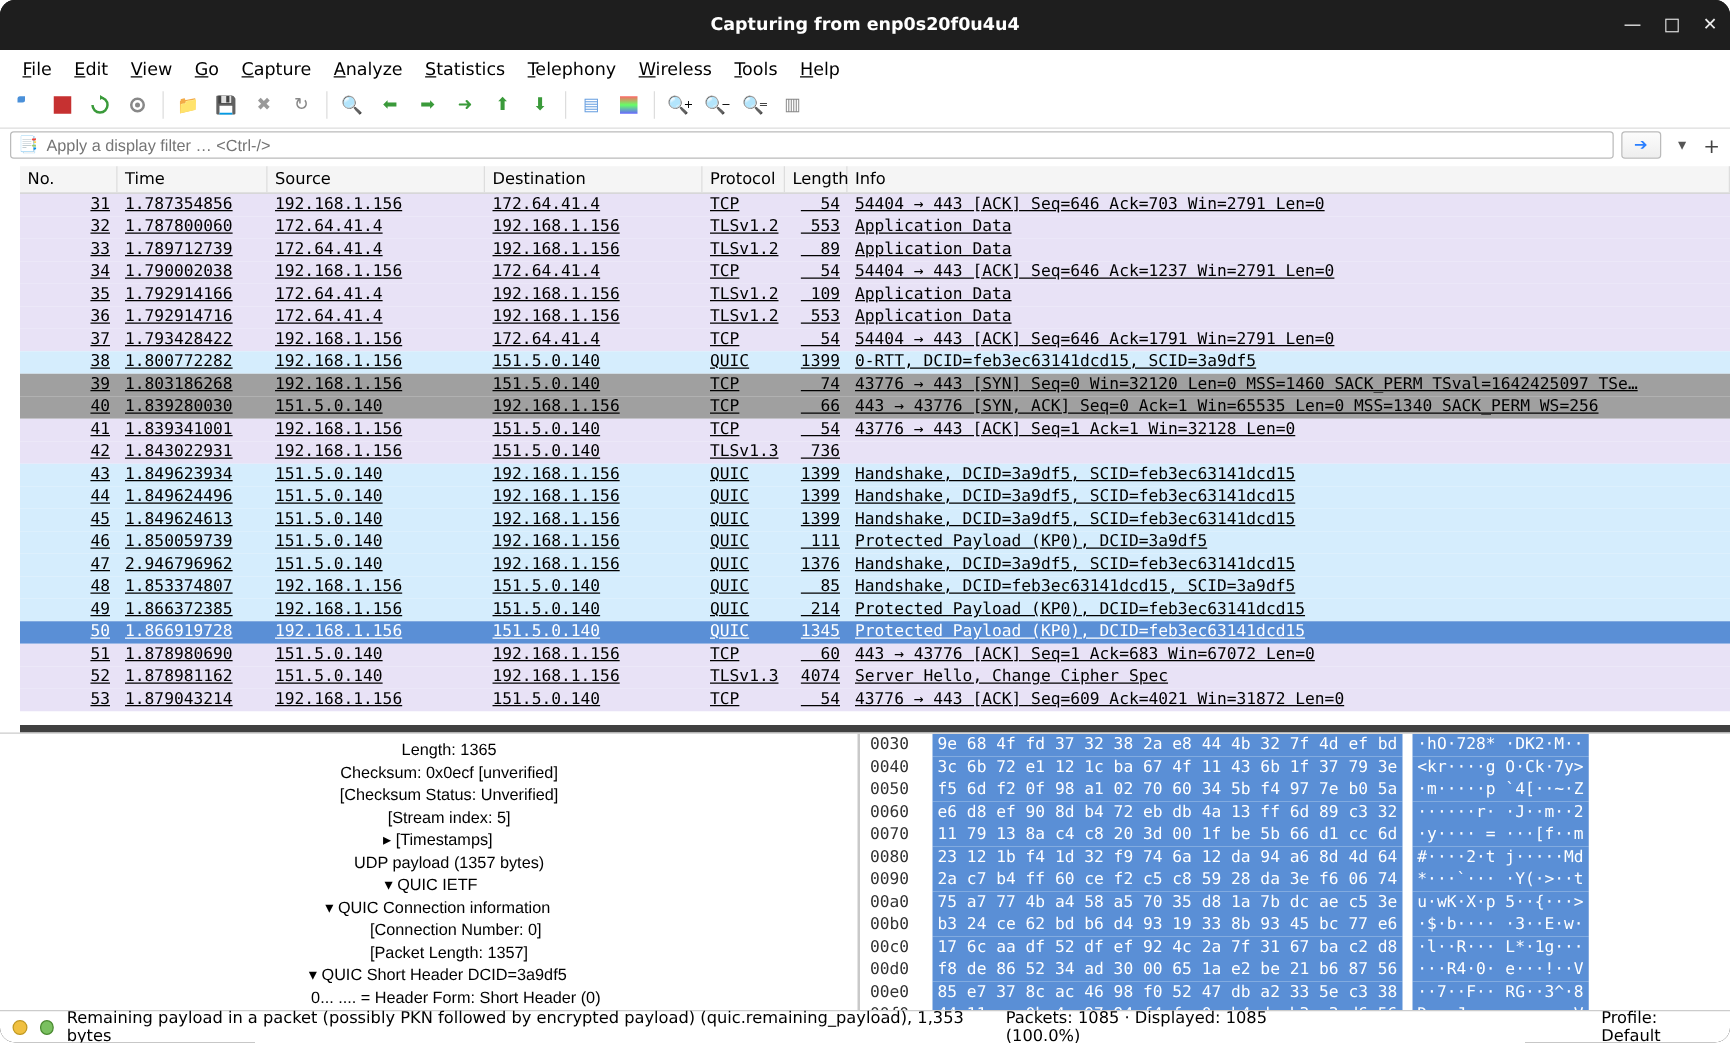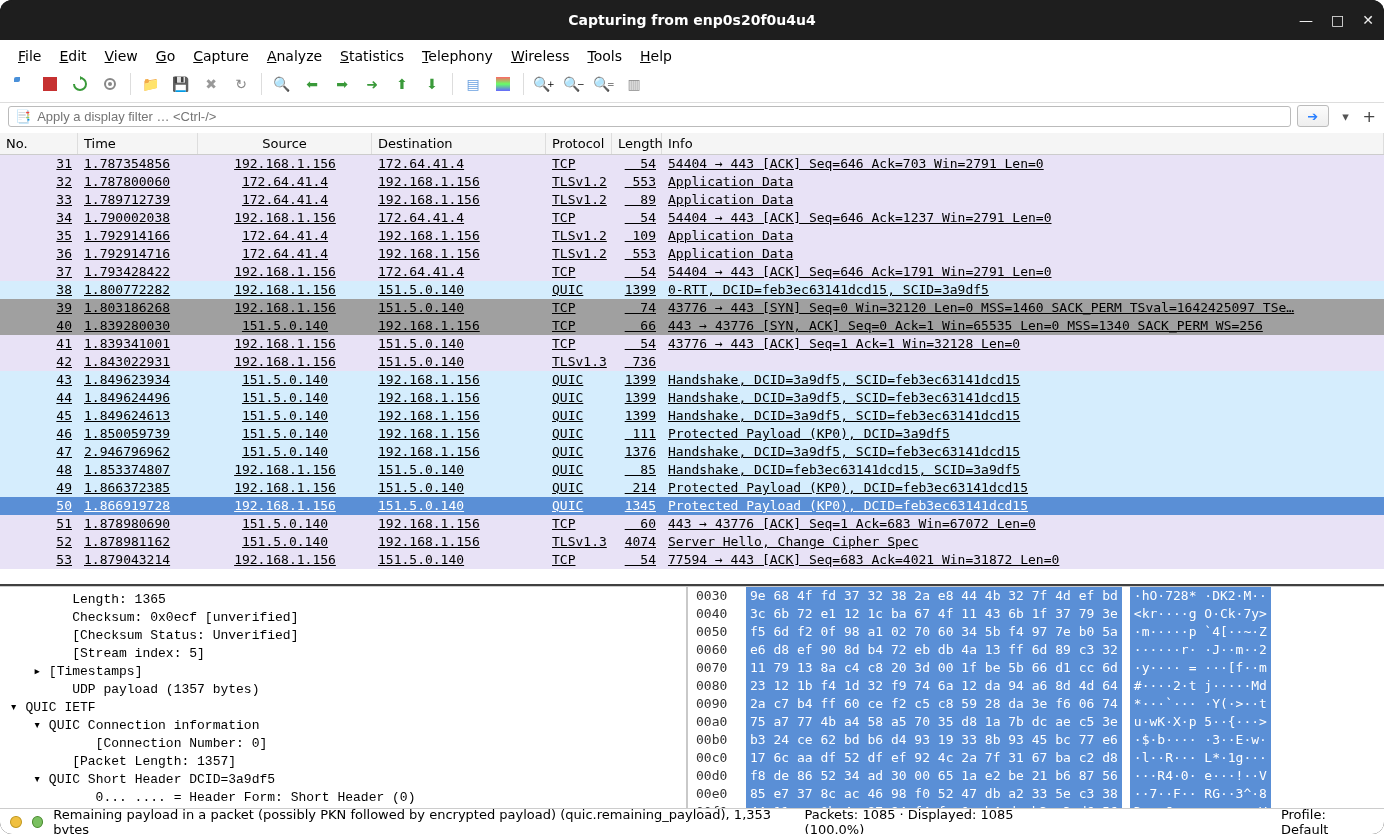--- a/index.html
+++ b/index.html
@@ -30,42 +30,42 @@
 
 .filterbar { display: flex; align-items: center; padding: 2px 8px 6px; gap: 6px; }
 .filterbox { flex: 1; display: flex; align-items: center; border: 1px solid #bbb; border-radius: 3px; background: #fff; padding: 2px 6px; }
 .filterbox .bm { color: #2a7fff; margin-right: 6px; }
 .filterbox input { border: none; outline: none; flex: 1; font-size: 13px; color: #777; background: transparent; }
 .runbtn { width: 32px; height: 22px; border: 1px solid #bbb; border-radius: 3px; background: linear-gradient(#fcfcfc,#eee); display: flex; align-items: center; justify-content: center; color: #2a7fff; cursor: pointer; }
 .expand { width: 22px; height: 22px; display: flex; align-items: center; justify-content: center; color: #555; cursor: pointer; }
 .plus { font-size: 16px; color: #444; cursor: pointer; }
 
 
-.pktpane { flex: 1; display: flex; flex-direction: column; min-height: 0; border-bottom: 2px solid #404040; }
+.pktpane { flex: 1; display: flex; flex-direction: column; min-height: 0; border-bottom: 6px solid #404040; margin-left: 16px; }
 .cols { display: flex; background: #f5f5f5; border-bottom: 1px solid #ccc; font-size: 13px; }
 .cols div { padding: 3px 6px; border-right: 1px solid #ddd; }
 .rows { flex: 1; overflow-y: auto; position: relative; }
 .row { display: flex; font-family: "DejaVu Sans Mono", monospace; font-size: 13px; line-height: 18px; height: 18px; white-space: pre; text-decoration: underline; }
 .row > div { padding: 0 6px; overflow: hidden; }
 .c-no { width: 78px; text-align: right;}
 .c-time { width: 120px; }
-.c-src { width: 174px; text-align: center; }
+.c-src { width: 174px; }
 .c-dst { width: 174px; }
 .c-proto { width: 66px; }
 .c-len { width: 50px; text-align: right; }
 .c-info { flex: 1; }
 
 .bg-tcp { background: #e8e2f6; }
 .bg-quic { background: #d5edfd; }
 .bg-syn { background: #a0a0a0; }
 .bg-sel { background: #5a8fd6; color: #fff; }
 
 
 .bottom { height: 222px; display: flex; border-top: 1px solid #ccc; }
-.tree { flex: 0 0 688px; overflow-y: auto; padding: 4px 2px; font-family: Liberation Mono, monospace; font-size: 13px; line-height: 18px; border-right: 2px solid #c9c9c9; }
+.tree { flex: 0 0 688px; overflow-y: auto; padding: 4px 2px; font-family: Liberation Sans, sans-serif; font-size: 13px; line-height: 18px; border-right: 2px solid #c9c9c9; text-align: center; }
 .tree .ln { white-space: pre; }
 
 .hex { flex: 1; overflow-y: auto; font-family: "DejaVu Sans Mono", monospace; font-size: 13px; line-height: 18px; }
 .hexrow { display: flex; }
 .hexrow .off { width: 46px; padding-left: 8px; color: #333; }
 .hexrow .bytes { background: #5a8fd6; color: #fff; padding: 0 4px; }
 .hexrow .ascii { background: #5a8fd6; color: #fff; padding: 0 4px; margin-left: 8px; }
 .hexrow .gap { width: 12px; }
 
 
@@ -189,21 +189,21 @@
           <div class="row bg-quic"><div class="c-no">43</div><div class="c-time">1.849623934</div><div class="c-src">151.5.0.140</div><div class="c-dst">192.168.1.156</div><div class="c-proto">QUIC</div><div class="c-len">1399</div><div class="c-info">Handshake, DCID=3a9df5, SCID=feb3ec63141dcd15</div></div>
           <div class="row bg-quic"><div class="c-no">44</div><div class="c-time">1.849624496</div><div class="c-src">151.5.0.140</div><div class="c-dst">192.168.1.156</div><div class="c-proto">QUIC</div><div class="c-len">1399</div><div class="c-info">Handshake, DCID=3a9df5, SCID=feb3ec63141dcd15</div></div>
           <div class="row bg-quic"><div class="c-no">45</div><div class="c-time">1.849624613</div><div class="c-src">151.5.0.140</div><div class="c-dst">192.168.1.156</div><div class="c-proto">QUIC</div><div class="c-len">1399</div><div class="c-info">Handshake, DCID=3a9df5, SCID=feb3ec63141dcd15</div></div>
           <div class="row bg-quic"><div class="c-no">46</div><div class="c-time">1.850059739</div><div class="c-src">151.5.0.140</div><div class="c-dst">192.168.1.156</div><div class="c-proto">QUIC</div><div class="c-len"> 111</div><div class="c-info">Protected Payload (KP0), DCID=3a9df5</div></div>
           <div class="row bg-quic"><div class="c-no">47</div><div class="c-time">2.946796962</div><div class="c-src">151.5.0.140</div><div class="c-dst">192.168.1.156</div><div class="c-proto">QUIC</div><div class="c-len">1376</div><div class="c-info">Handshake, DCID=3a9df5, SCID=feb3ec63141dcd15</div></div>
           <div class="row bg-quic"><div class="c-no">48</div><div class="c-time">1.853374807</div><div class="c-src">192.168.1.156</div><div class="c-dst">151.5.0.140</div><div class="c-proto">QUIC</div><div class="c-len">  85</div><div class="c-info">Handshake, DCID=feb3ec63141dcd15, SCID=3a9df5</div></div>
           <div class="row bg-quic"><div class="c-no">49</div><div class="c-time">1.866372385</div><div class="c-src">192.168.1.156</div><div class="c-dst">151.5.0.140</div><div class="c-proto">QUIC</div><div class="c-len"> 214</div><div class="c-info">Protected Payload (KP0), DCID=feb3ec63141dcd15</div></div>
           <div class="row bg-sel"><div class="c-no">50</div><div class="c-time">1.866919728</div><div class="c-src">192.168.1.156</div><div class="c-dst">151.5.0.140</div><div class="c-proto">QUIC</div><div class="c-len">1345</div><div class="c-info">Protected Payload (KP0), DCID=feb3ec63141dcd15</div></div>
           <div class="row bg-tcp"><div class="c-no">51</div><div class="c-time">1.878980690</div><div class="c-src">151.5.0.140</div><div class="c-dst">192.168.1.156</div><div class="c-proto">TCP</div><div class="c-len">  60</div><div class="c-info">443 → 43776 [ACK] Seq=1 Ack=683 Win=67072 Len=0</div></div>
           <div class="row bg-tcp"><div class="c-no">52</div><div class="c-time">1.878981162</div><div class="c-src">151.5.0.140</div><div class="c-dst">192.168.1.156</div><div class="c-proto">TLSv1.3</div><div class="c-len">4074</div><div class="c-info">Server Hello, Change Cipher Spec</div></div>
-          <div class="row bg-tcp"><div class="c-no">53</div><div class="c-time">1.879043214</div><div class="c-src">192.168.1.156</div><div class="c-dst">151.5.0.140</div><div class="c-proto">TCP</div><div class="c-len">  54</div><div class="c-info">77594 → 443 [ACK] Seq=683 Ack=4021 Win=31872 Len=0</div></div>
+          <div class="row bg-tcp"><div class="c-no">53</div><div class="c-time">1.879043214</div><div class="c-src">192.168.1.156</div><div class="c-dst">151.5.0.140</div><div class="c-proto">TCP</div><div class="c-len">  54</div><div class="c-info">43776 → 443 [ACK] Seq=609 Ack=4021 Win=31872 Len=0</div></div>
         </div>
     </div>
 
     <div class="bottom">
       <div class="tree" id="tree">
           <div class="ln">         Length: 1365</div>
           <div class="ln">         Checksum: 0x0ecf [unverified]</div>
           <div class="ln">         [Checksum Status: Unverified]</div>
           <div class="ln">         [Stream index: 5]</div>
           <div class="ln">    ▸ [Timestamps]</div>

